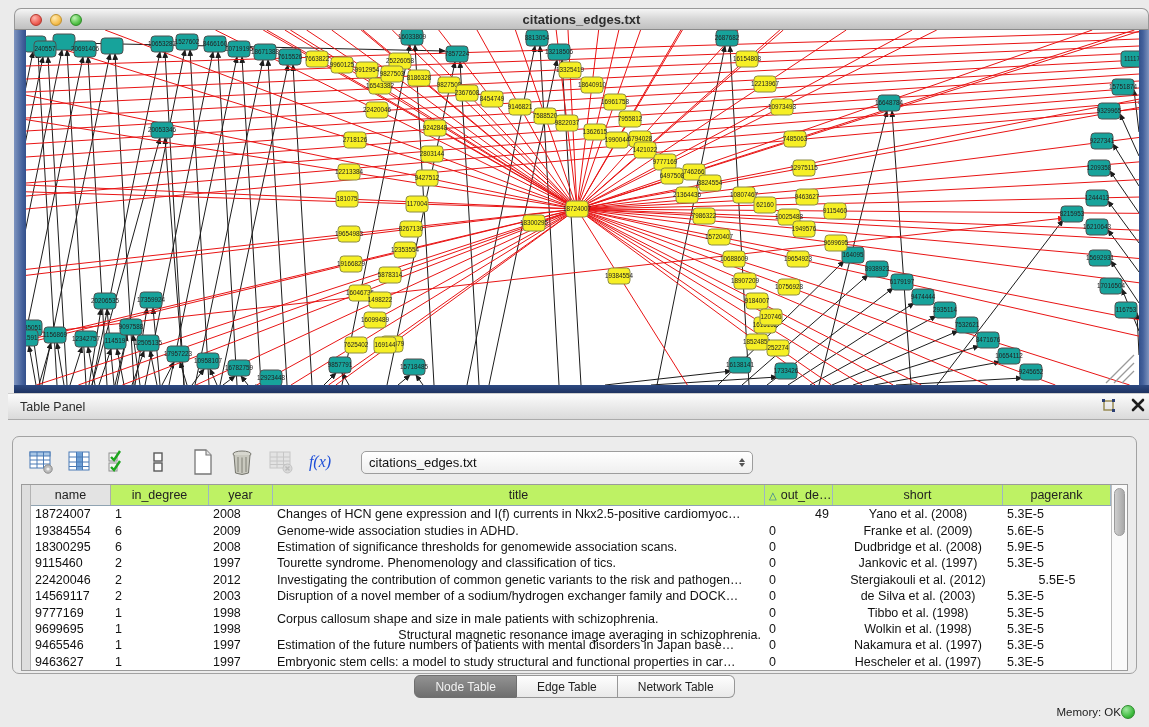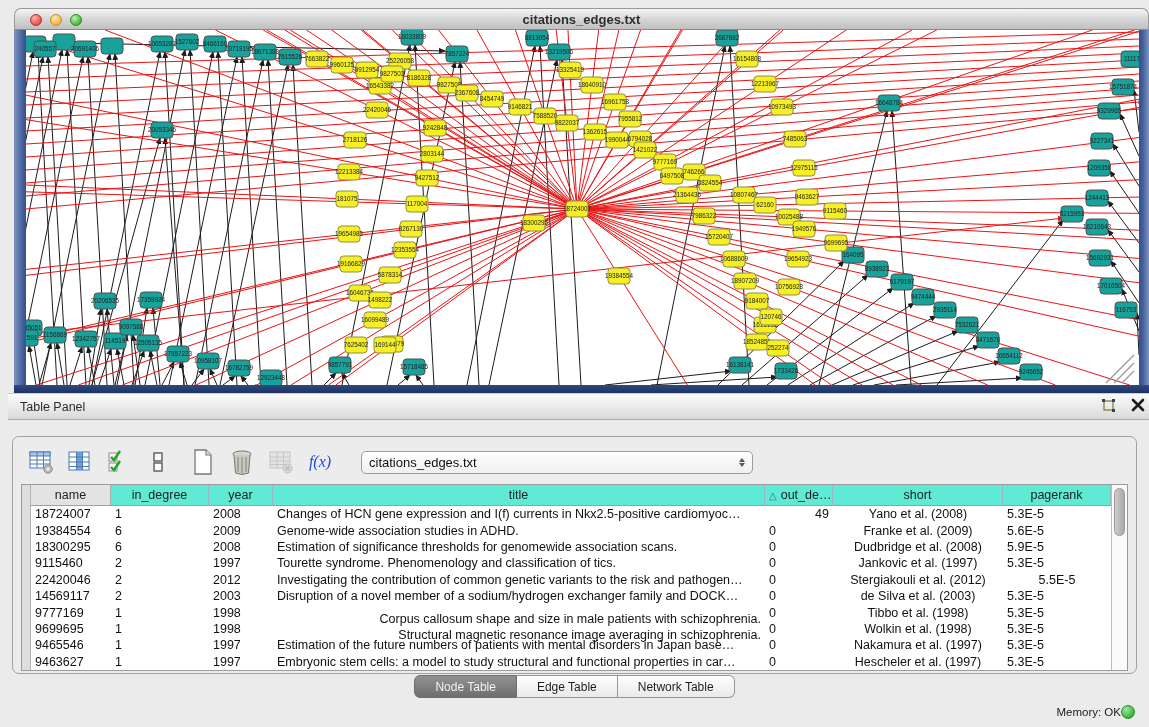--- a/index.html
+++ b/index.html
@@ -27,21 +27,21 @@
   .tb-icon{width:28px;height:28px;display:flex;align-items:center;justify-content:center;}
   .combo{width:392px;height:23px;background:linear-gradient(#ffffff,#efefef);border:1px solid #9d9d9d;border-radius:5px;display:flex;align-items:center;padding:0 7px;margin-left:16px;font-size:13px;color:#111;box-sizing:border-box;}
   .combo .arrows{margin-left:auto;display:flex;flex-direction:column;gap:1px;align-items:center;}
   .combo .arrows i{width:0;height:0;border-left:3.5px solid transparent;border-right:3.5px solid transparent;}
   .combo .arrows .up{border-bottom:4px solid #555;}
   .combo .arrows .dn{border-top:4px solid #555;}
   .tablebox{display:flex;border:1px solid #9b9b9b;background:#fff;height:185px;margin-top:2px;}
   .gutter{width:8px;background:#dedede;border-right:1px solid #b3b3b3;}
   .grid{flex:1;display:flex;flex-direction:column;overflow:hidden;}
   .thead{display:flex;height:20px;border-bottom:1px solid #8fa3b2;flex:none;}
-  .th{background:#5eead4;border-right:1px solid #9db5c6;font-size:12.5px;color:#222;display:flex;align-items:center;justify-content:center;box-sizing:border-box;overflow:hidden;white-space:nowrap;}
+  .th{background:#bef264;border-right:1px solid #9db5c6;font-size:12.5px;color:#222;display:flex;align-items:center;justify-content:center;box-sizing:border-box;overflow:hidden;white-space:nowrap;}
   .th.gray{background:#e3e3e3;border-right-color:#adadad;}
   .th .sort-tri{color:#2d6ca2;font-size:10px;margin-right:4px;}
   .tbody{flex:1;}
   .tr{display:flex;height:16.4px;align-items:center;}
   .td{font-size:12.5px;color:#111;white-space:nowrap;overflow:hidden;box-sizing:border-box;padding:0 4px;}
   .vscroll{width:15px;border-left:1px solid #bcbcbc;background:#fafafa;position:relative;flex:none;}
   .vthumb{position:absolute;left:2px;right:2px;top:3px;height:46px;border-radius:6px;background:linear-gradient(90deg,#cecece,#a8a8a8);border:1px solid #9a9a9a;}
   
   .tabs{position:absolute;left:0;top:675px;width:1149px;display:flex;justify-content:center;}
   .tab{height:21px;padding:0 20px;border:1px solid #979797;border-left-width:0;background:linear-gradient(#fefefe,#e9e9e9);font-size:12px;color:#1e1e1e;display:flex;align-items:center;}
@@ -995,21 +995,21 @@
             <div class="td" style="width: 64px; text-align: left;">2003</div>
             <div class="td" style="width: 492px; text-align: left;">Disruption of a novel member of a sodium/hydrogen exchanger family and DOCK…</div>
             <div class="td" style="width: 68px; text-align: left;">0</div>
             <div class="td" style="width: 170px; text-align: center;">de Silva et al. (2003)</div>
             <div class="td" style="flex: 1 1 0%; text-align: left;">5.3E-5</div>
           </div>
           <div class="tr">
             <div class="td" style="width: 80px; text-align: left;">9777169</div>
             <div class="td" style="width: 98px; text-align: left;">1</div>
             <div class="td" style="width: 64px; text-align: left;">1998</div>
-            <div class="td" style="width: 492px; text-align: right; margin-top: 12px;">Corpus callosum shape and size in male patients with schizophrenia.</div>
+            <div class="td" style="width: 492px; text-align: left; margin-top: 12px;">Corpus callosum shape and size in male patients with schizophrenia.</div>
             <div class="td" style="width: 68px; text-align: left;">0</div>
             <div class="td" style="width: 170px; text-align: center;">Tibbo et al. (1998)</div>
             <div class="td" style="flex: 1 1 0%; text-align: left;">5.3E-5</div>
           </div>
           <div class="tr">
             <div class="td" style="width: 80px; text-align: left;">9699695</div>
             <div class="td" style="width: 98px; text-align: left;">1</div>
             <div class="td" style="width: 64px; text-align: left;">1998</div>
             <div class="td" style="width: 492px; text-align: right; margin-top: 12px;">Structural magnetic resonance image averaging in schizophrenia.</div>
             <div class="td" style="width: 68px; text-align: left;">0</div>

